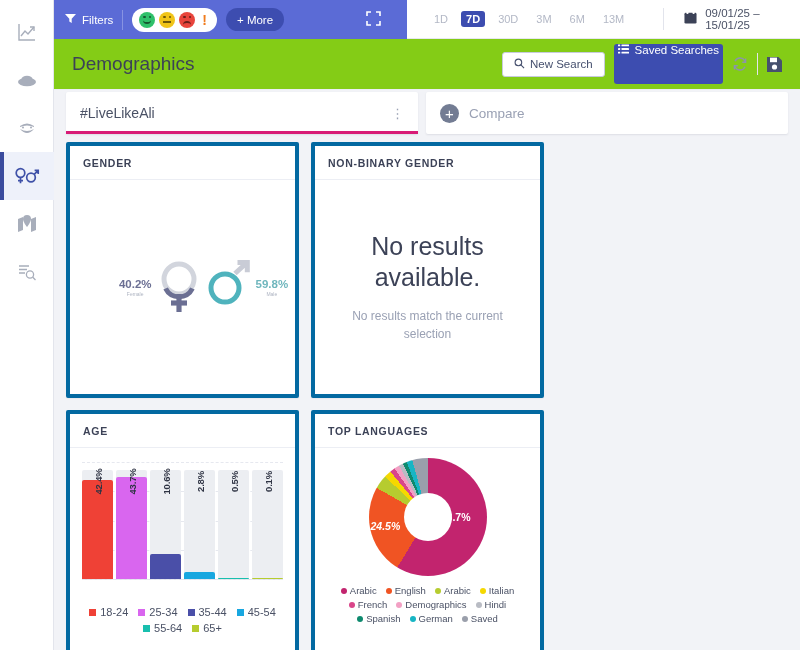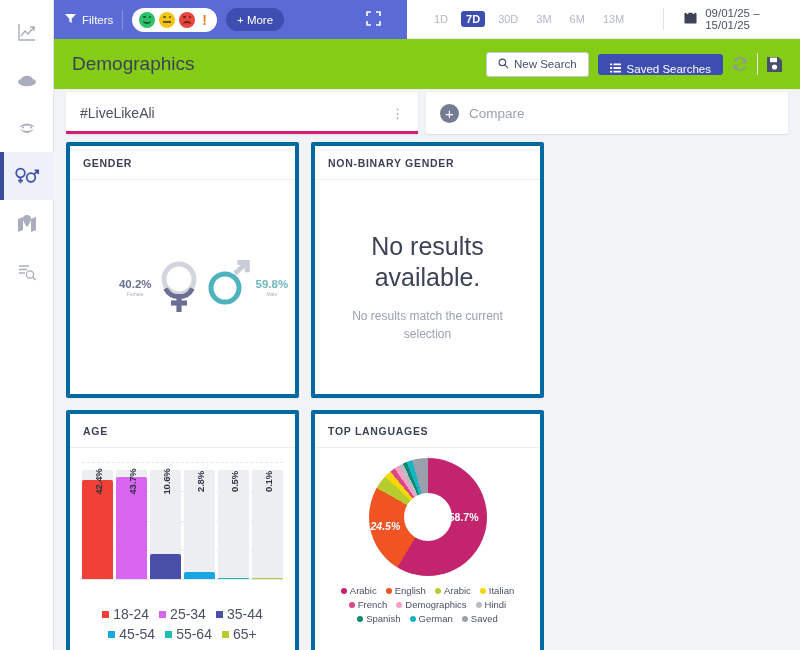--- a/index.html
+++ b/index.html
@@ -79,22 +79,22 @@
     background:#84cc16; display:flex; align-items:center; padding:0 18px;
     border-bottom:1px solid #eceef4;
   }
   .page-title { font-size:19px; color:#3c4257; font-weight:normal; }
   .head-actions { margin-left:auto; display:flex; align-items:center; gap:9px; }
   .btn-outline {
     border:1px solid #c7cbdc; color:#46506e; background:#fff; border-radius:3px;
     height:25px; display:flex; align-items:center; gap:5px; padding:0 11px; font-size:11.5px;
   }
   .btn-filled {
-    background:#3d4db0; color:#fff; border-radius:3px; height:21px;
-    display:flex; align-items:flex-end; gap:6px; padding:0 12px; font-size:11.5px;
+    background:#3d4db0; color:#fff; border-radius:3px; height:40px;
+    display:flex; align-items:flex-start; gap:6px; padding:0 4px; font-size:11.5px;
   }
   .icon-btn { color:#8d94ab; display:flex; align-items:center; }
   .thin-sep { width:1px; height:22px; background:#e2e4ec; }
 
   
   .searchrow {
     position:absolute; left:66px; top:92px; width:722px; height:42px; display:flex; gap:8px;
   }
   .tagbox {
     width:352px; background:#fff; border-radius:2px; position:relative;
@@ -158,21 +158,21 @@
   }
   .age-bar { position:absolute; left:0; right:0; bottom:0; border-radius:2px 2px 0 0; }
   .age-lab {
     position:absolute; left:50%; transform:translateX(-50%) rotate(-90deg);
     transform-origin:center; white-space:nowrap; font-size:9.5px; font-weight:bold; color:#2f3444;
     letter-spacing:-.2px;
   }
   .age-legend {
     display:flex; flex-wrap:wrap; justify-content:center; gap:4px 10px; padding:8px 8px 0 8px;
   }
-  .lg { display:flex; align-items:center; gap:4px; font-size:14px; color:#4a5165; }
+  .lg { display:flex; align-items:center; gap:4px; font-size:11px; color:#4a5165; }
   .sw { width:7px; height:7px; display:block; }
 
   
   .donut-wrap { padding-top:10px; display:flex; flex-direction:column; align-items:center; }
   .donut { width:118px; height:118px; border-radius:50%; position:relative; }
   .donut:after {
     content:""; position:absolute; left:50%; top:50%; transform:translate(-50%,-50%);
     width:48px; height:48px; border-radius:50%; background:#fff;
   }
   .donut-lab { position:absolute; font-size:10.5px; font-weight:bold; color:#fff; z-index:2; }
@@ -476,21 +476,21 @@
             </div>
           </div>
       </div>
     </div>
 
     <div class="card">
       <div class="card-head">TOP LANGUAGES</div>
       <div class="card-body">
         <div class="donut-wrap">
           <div class="donut" id="lang-donut" style="background: conic-gradient(rgb(194, 36, 110) 0deg, rgb(194, 36, 110) 211.32deg, rgb(240, 84, 35) 211.32deg, rgb(240, 84, 35) 299.52deg, rgb(182, 204, 47) 299.52deg, rgb(182, 204, 47) 313.2deg, rgb(245, 216, 0) 313.2deg, rgb(245, 216, 0) 320.4deg, rgb(217, 70, 138) 320.4deg, rgb(217, 70, 138) 325.44deg, rgb(242, 160, 196) 325.44deg, rgb(242, 160, 196) 330.48deg, rgb(185, 188, 196) 330.48deg, rgb(185, 188, 196) 334.8deg, rgb(14, 138, 110) 334.8deg, rgb(14, 138, 110) 338.76deg, rgb(23, 181, 196) 338.76deg, rgb(23, 181, 196) 344.52deg, rgb(154, 159, 171) 344.52deg, rgb(154, 159, 171) 360deg);">
-            <span class="donut-lab" id="lab-a" style="right: 8px; top: 50%; transform: translateY(-50%);">58.7%</span>
+            <span class="donut-lab" id="lab-a" style="right: 16px; top: 50%; transform: translateY(-50%);">58.7%</span>
             <span class="donut-lab" id="lab-b" style="left: 2px; top: 58%; transform: translateY(-50%); font-style: italic;">24.5%</span>
           </div>
           <div class="lang-legend" id="lang-legend">
               <div class="lg2">
                 <span class="dot" style="background: rgb(194, 36, 110);"></span>
                 <span>Arabic</span>
               </div>
               <div class="lg2">
                 <span class="dot" style="background: rgb(240, 84, 35);"></span>
                 <span>English</span>

